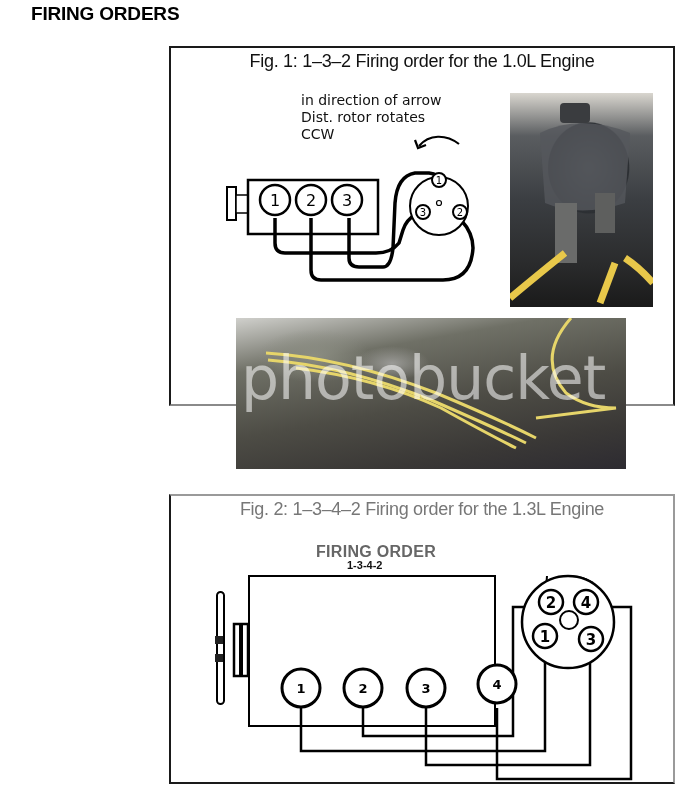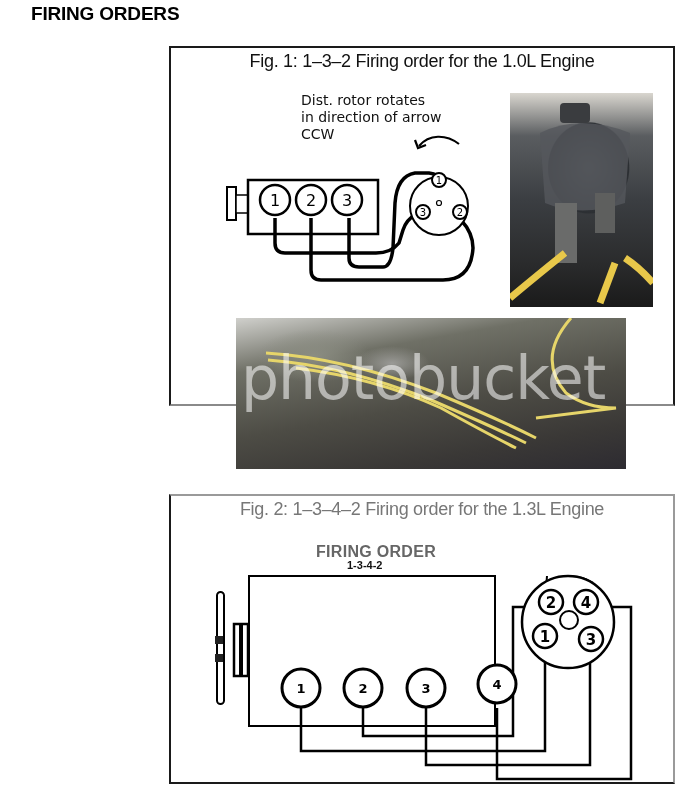--- a/index.html
+++ b/index.html
@@ -33,22 +33,22 @@
 </style>
 </head>
 <body>
 
 <div class="heading">FIRING ORDERS</div>
 
 <div class="fig fig1">
   <div class="caption">Fig. 1: 1–3–2 Firing order for the 1.0L Engine</div>
 
   <div class="note">
+    <div>in direction of arrow</div>
     <div>Dist. rotor rotates</div>
-    <div>in direction of arrow</div>
     <div>CCW</div>
   </div>
 
   <svg class="layer" style="left:0;top:0" width="340" height="260" viewBox="0 0 340 260">
 
     <path d="M288 96 C275 86 258 86 248 98" stroke="#000" stroke-width="2.2" fill="none"></path>
     <path d="M244 92 L247 100 L255 97" stroke="#000" stroke-width="2.2" fill="none"></path>
 
     <rect x="56" y="139" width="9" height="33" fill="#fff" stroke="#000" stroke-width="2"></rect>
     <rect x="65" y="147" width="12" height="18" fill="#fff" stroke="#000" stroke-width="1.5"></rect>

